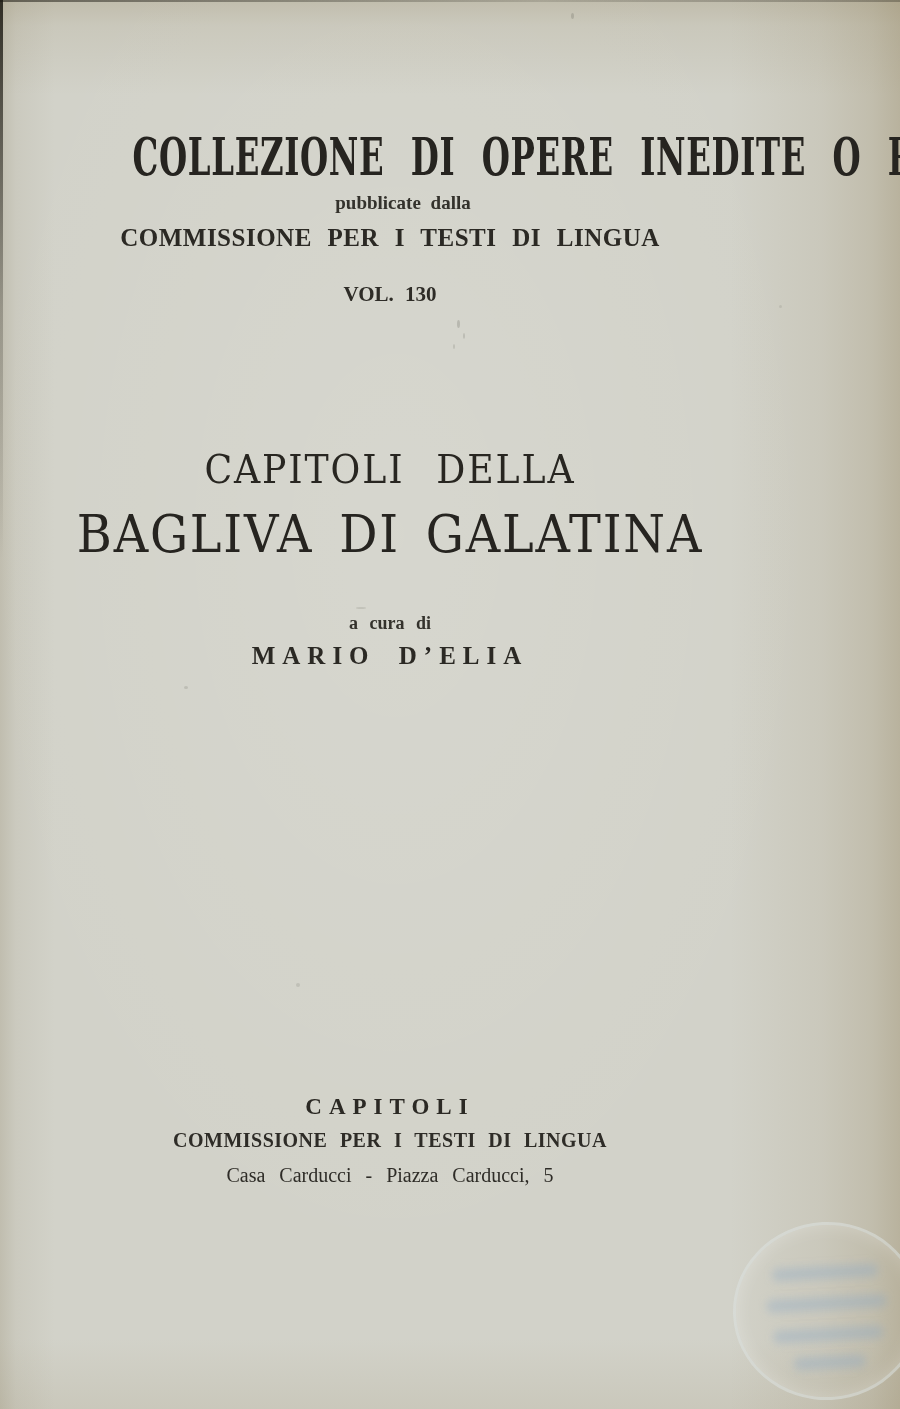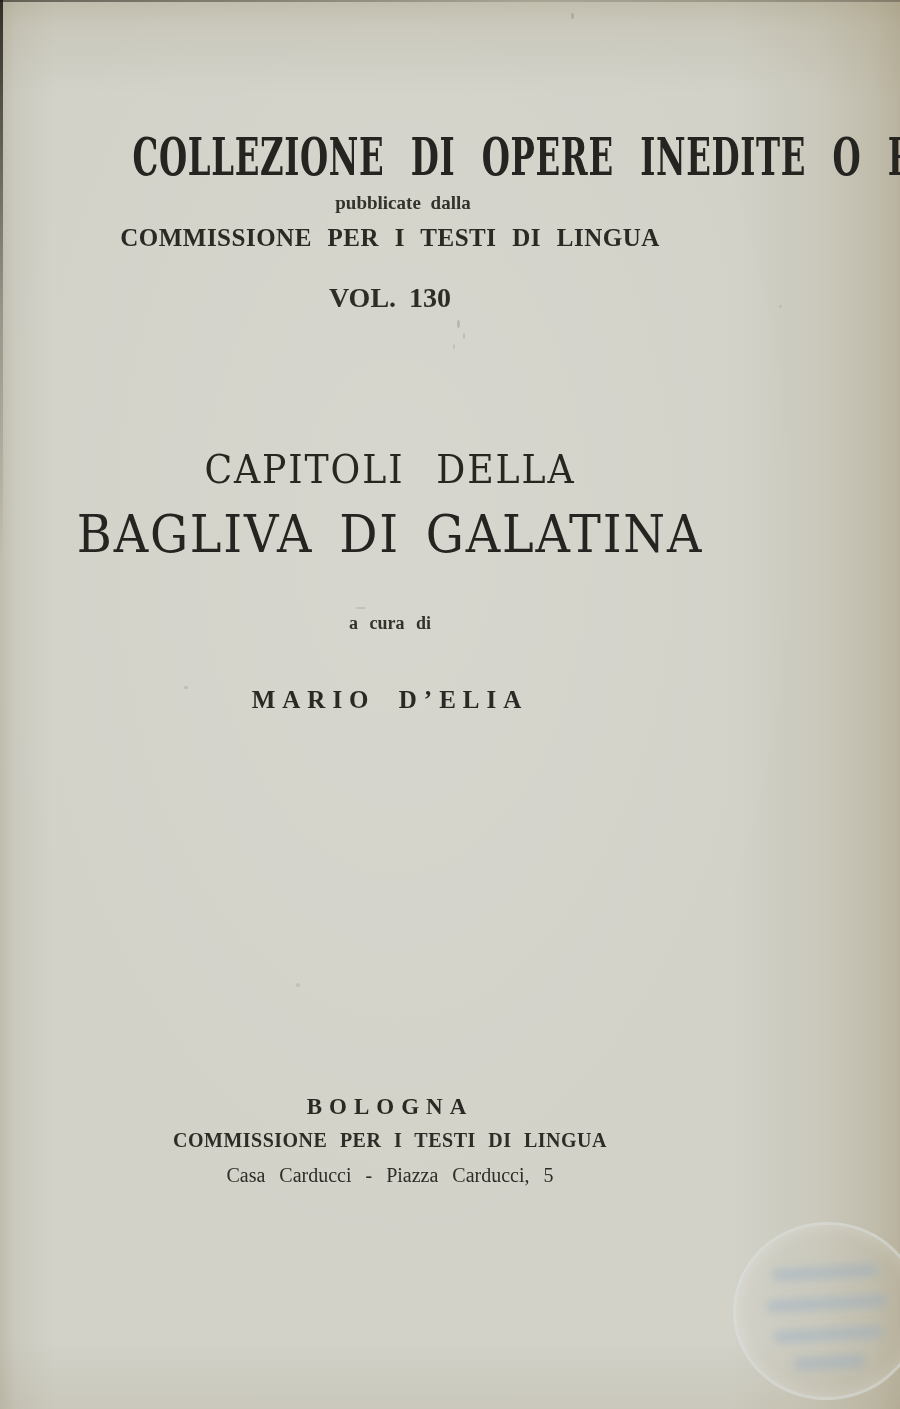--- a/index.html
+++ b/index.html
@@ -53,21 +53,21 @@
   }
   .published-by {
     top: 192px; font-weight: 700; font-size: 19px;
     word-spacing: 5px; color: #34322c; margin-left: 13px;
   }
   .commission-top {
     top: 224px; font-weight: 700; font-size: 25px;
     letter-spacing: 0.5px; word-spacing: 9px; color: #2b2924;
   }
   .volume {
-    top: 282px; font-weight: 700; font-size: 28px;
+    top: 282px; font-weight: 700; font-size: 21px;
     word-spacing: 6px; color: #2e2c27;
   }
 
   .work-title-1 {
     top: 447px;
     font-family: "DejaVu Serif", serif;
     font-size: 39px; letter-spacing: 2px; word-spacing: 20px;
     transform: scale(0.93, 1.0); transform-origin: 50% 0;
     color: #282621;
   }
@@ -78,21 +78,21 @@
     transform: scale(0.9, 1.0); transform-origin: 50% 0;
     color: #262420;
   }
 
   .edited-by {
     top: 613px; font-weight: 700; font-size: 18px;
     word-spacing: 7px; color: #34322c;
   }
   .editor {
     top: 642px; font-weight: 700; font-size: 25px;
-    letter-spacing: 7px; word-spacing: 10px; color: #2b2924; margin-top: 44px;
+    letter-spacing: 7px; word-spacing: 10px; color: #2b2924;
   }
 
   .imprint-city {
     top: 1094px; font-weight: 700; font-size: 23px;
     letter-spacing: 7px; color: #2b2924;
   }
   .imprint-publisher {
     top: 1129px; font-weight: 700; font-size: 20px;
     letter-spacing: 0.5px; word-spacing: 7px; color: #2e2c27;
   }
@@ -153,21 +153,21 @@
   <div class="tblock volume">VOL. 130</div>
 
   <div class="tblock work-title-1">CAPITOLI DELLA</div>
 
   <div class="tblock work-title-2">BAGLIVA DI GALATINA</div>
 
   <div class="tblock edited-by">a cura di</div>
 
   <div class="tblock editor">MARIO D’ELIA</div>
 
-  <div class="tblock imprint-city">BOLOGNA</div>
+  <div class="tblock imprint-city">CAPITOLI</div>
 
   <div class="tblock imprint-publisher">COMMISSIONE PER I TESTI DI LINGUA</div>
 
   <div class="tblock imprint-address">Casa Carducci - Piazza Carducci, 5</div>
 
 
   <div class="stamp">
     <div class="stamp-line l1"></div>
     <div class="stamp-line l2"></div>
     <div class="stamp-line l3"></div>

